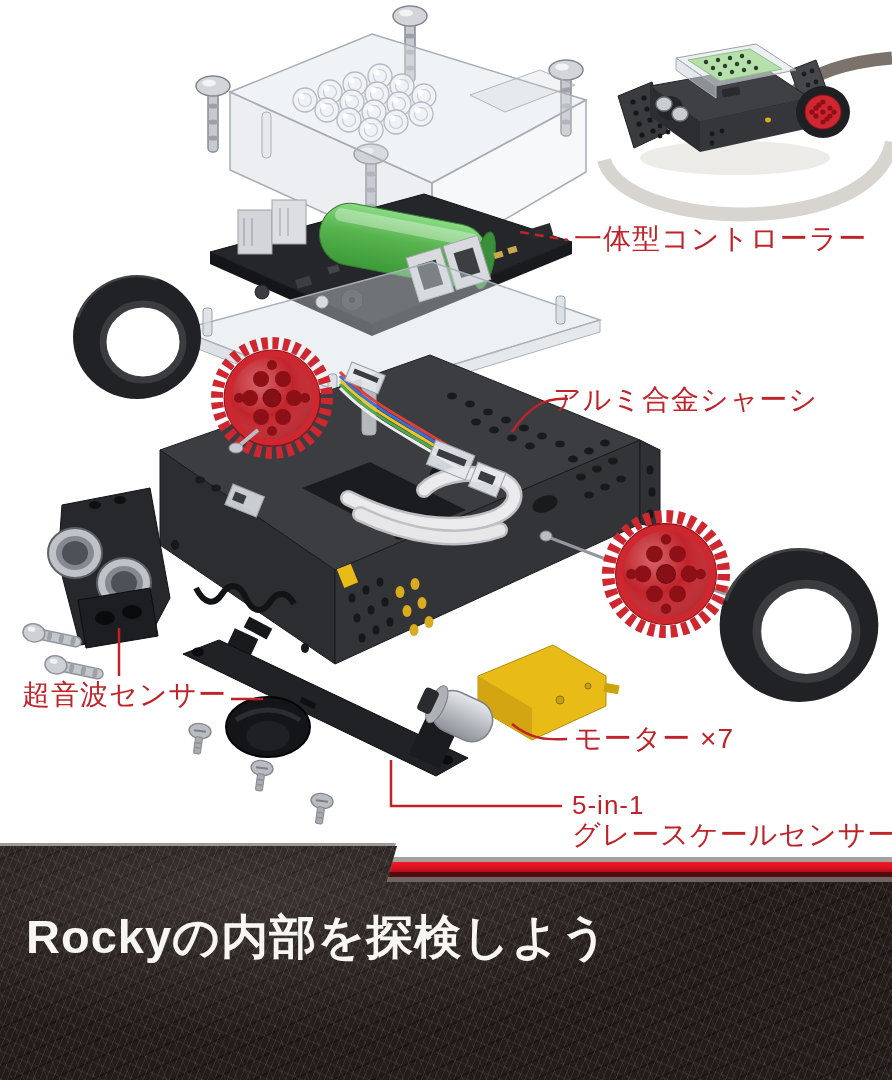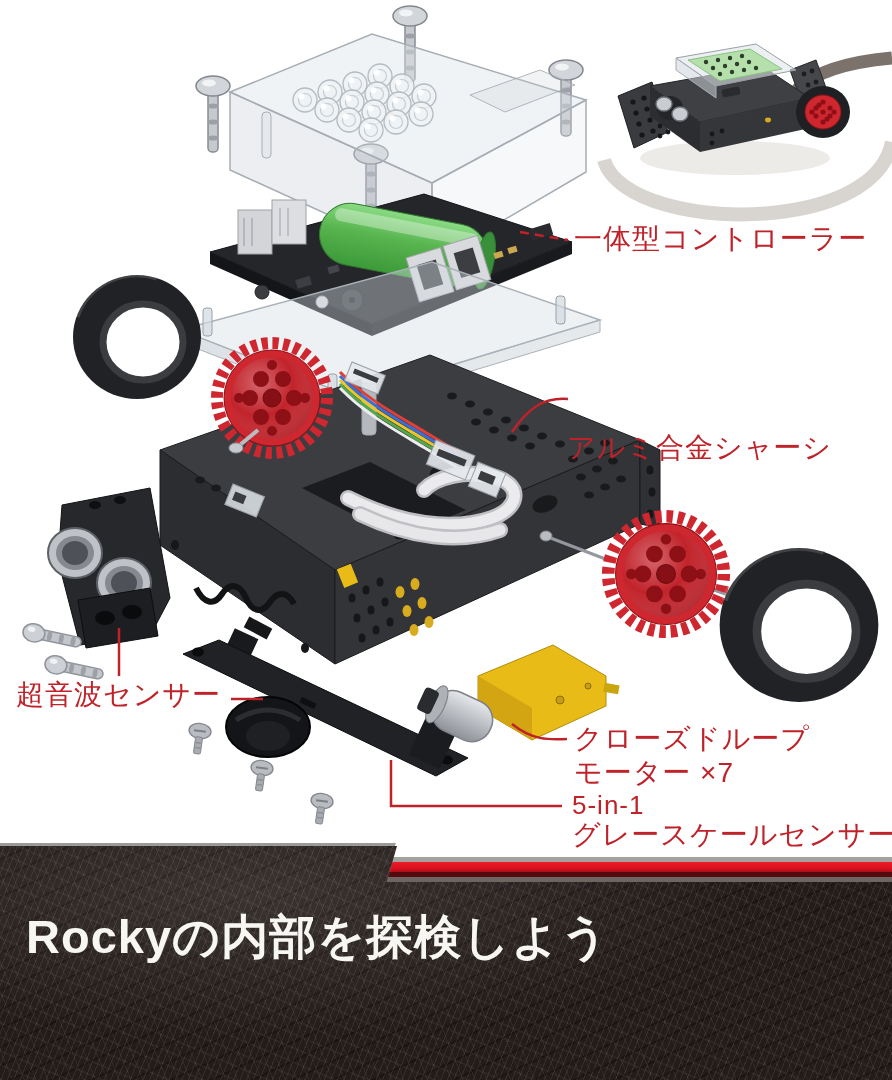--- a/index.html
+++ b/index.html
@@ -441,28 +441,27 @@
     <path d="M119,628 L119,676"></path>
     <path d="M231,699 L263,699"></path>
     <path d="M512,724 C532,740 548,740 567,739"></path>
     <path d="M391,760 L391,806 L562,806"></path>
   </g>
 </svg>
 
 <div class="label" style="left:574px;top:222px;">
   <span class="ln">一体型コントローラー</span>
 </div>
-<div class="label" style="left:567px;top:383px;margin-top:48px;">
+<div class="label" style="left:553px;top:383px;">
   <span class="ln">アルミ合金シャーシ</span>
 </div>
-<div class="label" style="left:16px;top:678px;">
+<div class="label" style="left:22px;top:678px;">
   <span class="ln">超音波センサー</span>
 </div>
 <div class="label" style="left:574px;top:722px;">
-  <span class="ln">クローズドループ</span>
   <span class="ln">モーター ×7</span>
 </div>
 <div class="label label-small-first" style="left:572px;top:790px;line-height:30px;">
   <span class="ln">5-in-1</span>
   <span class="ln">グレースケールセンサー</span>
 </div>
 
 <div id="banner">
   <svg width="892" height="240" viewBox="0 0 892 240">
     <defs>

